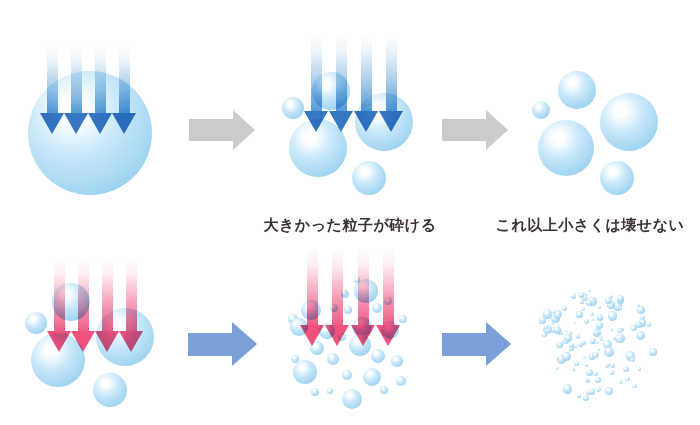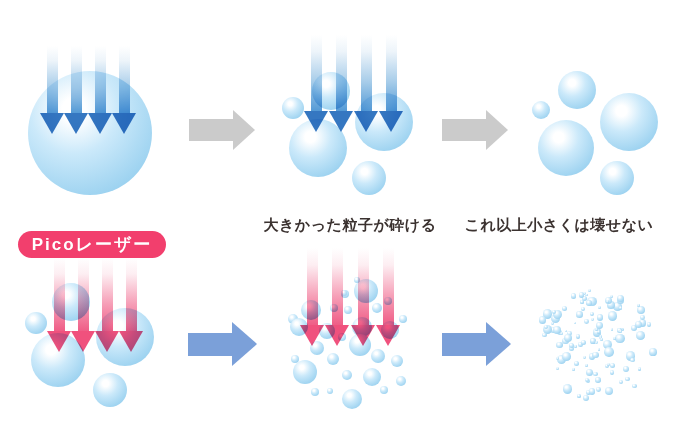--- a/index.html
+++ b/index.html
@@ -290,18 +290,17 @@
         <div class="fbody" style="top: 11px; width: 44px; height: 23px; background: var(--flow-blue);"></div>
         <div class="fhead" style="left: 44px; border-top: 22.5px solid transparent; border-bottom: 22.5px solid transparent; border-left: 25px solid var(--flow-blue);"></div>
       </div>
       <div class="flow" style="left: 442px; top: 321.5px; width: 69px; height: 45px;">
         <div class="fbody" style="top: 11px; width: 44px; height: 23px; background: var(--flow-blue);"></div>
         <div class="fhead" style="left: 44px; border-top: 22.5px solid transparent; border-bottom: 22.5px solid transparent; border-left: 25px solid var(--flow-blue);"></div>
       </div>
     </div>
 
 
-  <div class="badge" id="badge-pico" style="left: 18px; top: 231px; width: 148px; height: 27px; background: rgb(242, 63, 109);">Picoレーザー</div>
 
   <div class="caption" id="caption-break" style="left: 350px; top: 216px;">大きかった粒子が砕ける</div>
 
-  <div class="caption" id="caption-limit" style="left: 559px; top: 216px;">これ以上小さくは壊せない</div>
+  <div class="caption" id="caption-limit" style="left: 590px; top: 216px;">これ以上小さくは壊せない</div>
 </div>
 
 </body></html>

